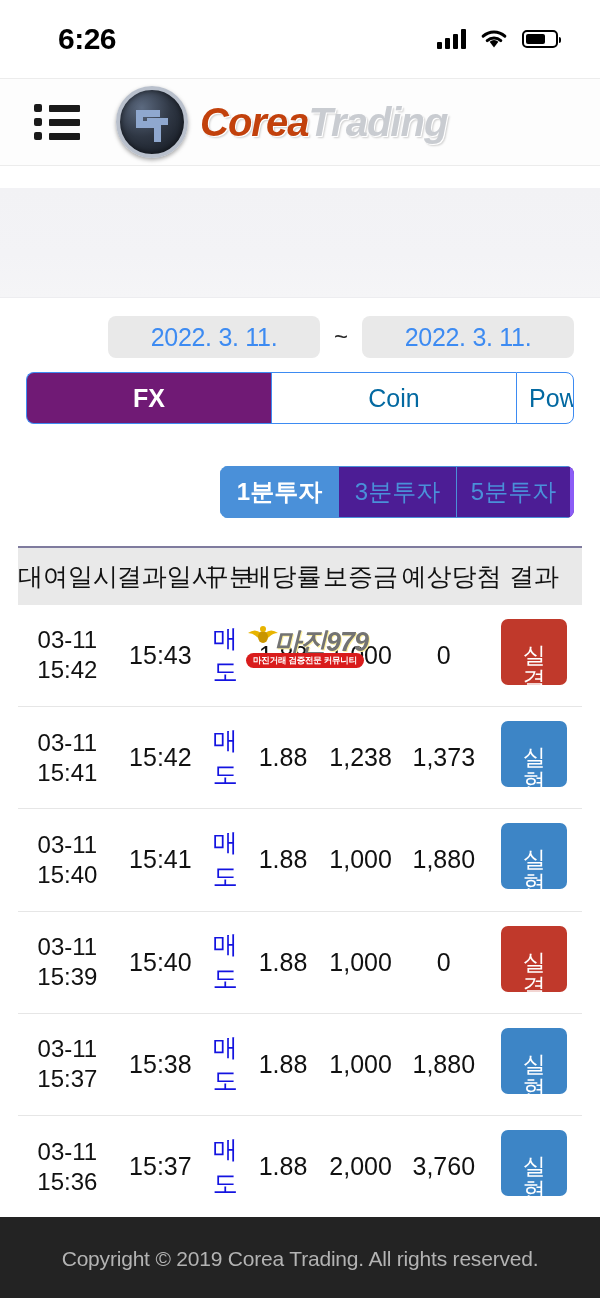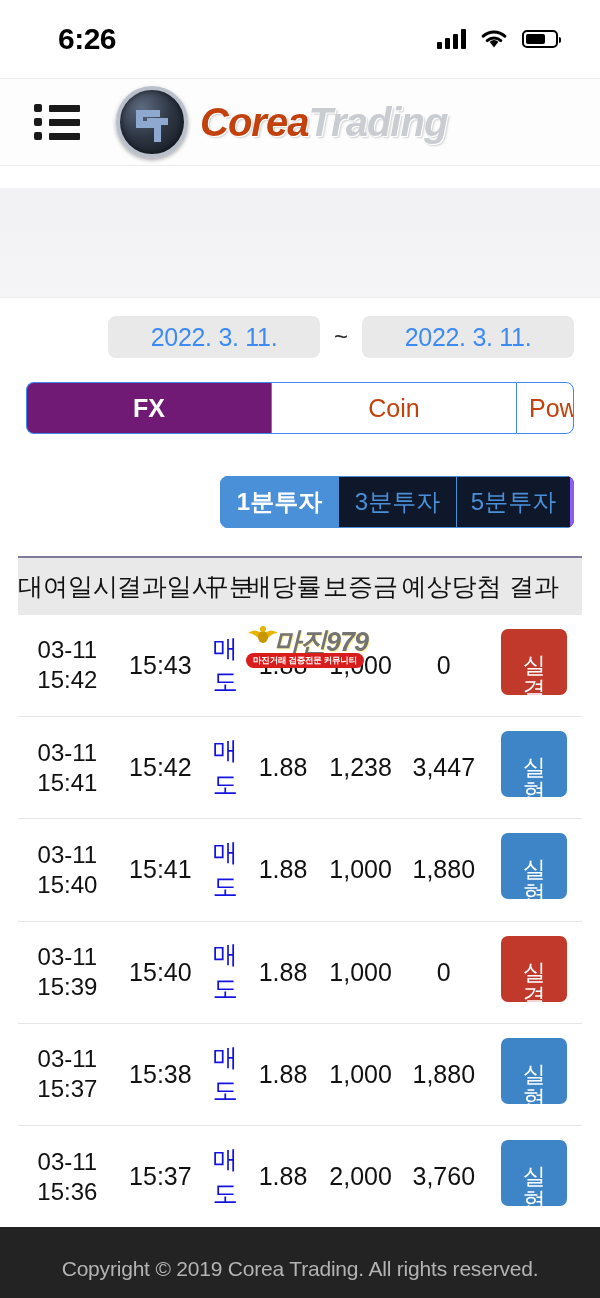--- a/index.html
+++ b/index.html
@@ -93,56 +93,56 @@
   .greyband {
     flex: 0 0 110px; height: 110px;
     background: linear-gradient(180deg, #f2f2f5 0%, #f3f3f6 60%, #f5f5f7 100%);
     border-bottom: 1px solid #ededf0;
   }
 
   
   .filters { padding: 18px 26px 0 26px; background: #fff; }
   .daterow {
     display: flex; align-items: center; justify-content: flex-end;
-    gap: 14px; margin-bottom: 24px;
+    gap: 14px; margin-bottom: 14px;
   }
   .datefield {
     background: #e9e9e9; border-radius: 8px; border: none;
     height: 42px; width: 212px;
     display: flex; align-items: center; justify-content: center;
     color: #3d8bf2; font-size: 25px; letter-spacing: -0.3px;
   }
   .tilde { color: #2b2b2b; font-size: 24px; }
 
   .seg {
     display: flex; height: 52px; width: 100%;
     border-radius: 8px;
     margin-bottom: 42px;
     overflow: visible;
   }
   .seg .segbtn {
     flex: 1 1 0; display: flex; align-items: center; justify-content: center;
     border: 1px solid #3d8bf2; border-right: none;
-    background: #ffffff; color: #c2410c;
+    background: #ffffff; color: #0369a1;
     font-size: 25px;
   }
   .seg .segbtn:first-child { border-radius: 8px 0 0 8px; }
   .seg .segbtn.active { background: #701a75; color: #fff; font-weight: bold; border-color: #3d8bf2; }
   .seg .segbtn.clipped {
     flex: 0 0 58px; border-right: 1px solid #3d8bf2;
     border-radius: 0 8px 8px 0; justify-content: flex-start;
     padding-left: 12px; overflow: hidden;
   }
 
   .seg2row { display: flex; justify-content: flex-end; margin-bottom: 28px; }
   .seg2 { display: flex; height: 52px; border-radius: 8px; overflow: hidden; }
   .seg2 .segbtn {
     width: 118px; display: flex; align-items: center; justify-content: center;
     border: 1px solid #4a90d9; border-right: none;
-    background: #0f172a; color: #4a90d9; font-size: 24px;
+    background: #4c1d95; color: #4a90d9; font-size: 24px;
   }
   .seg2 .segbtn:last-child { border-right: 4px solid #8b5cf6; }
   .seg2 .segbtn.active { background: #4a90d9; color: #fff; font-weight: bold; }
 
   
   .tablewrap { padding: 0 18px; background: #fff; flex: 1 1 auto; }
   table { width: 100%; border-collapse: collapse; table-layout: fixed; }
   thead th {
     background: #e9e9e9;
     border-top: 2px solid #7f7b9e;
@@ -315,21 +315,21 @@
             <td class="col-f numcell">0</td>
             <td class="col-g"><span class="resbtn lose">실격</span></td>
           </tr>
           <tr>
             <td class="col-a datecell">03-11
 15:41</td>
             <td class="col-b">15:42</td>
             <td class="col-c typecell">매도</td>
             <td class="col-d numcell">1.88</td>
             <td class="col-e numcell">1,238</td>
-            <td class="col-f numcell">3,447</td>
+            <td class="col-f numcell">1,373</td>
             <td class="col-g"><span class="resbtn win">실현</span></td>
           </tr>
           <tr>
             <td class="col-a datecell">03-11
 15:40</td>
             <td class="col-b">15:41</td>
             <td class="col-c typecell">매도</td>
             <td class="col-d numcell">1.88</td>
             <td class="col-e numcell">1,000</td>
             <td class="col-f numcell">1,880</td>

